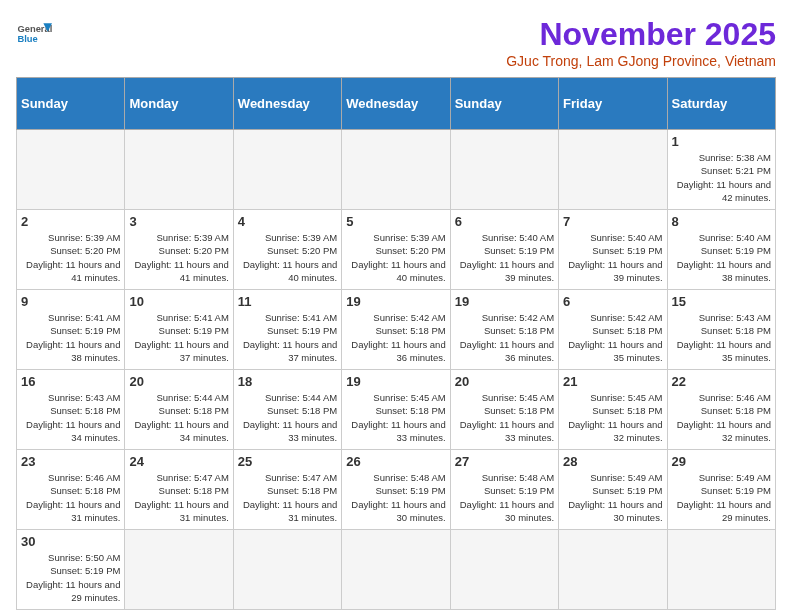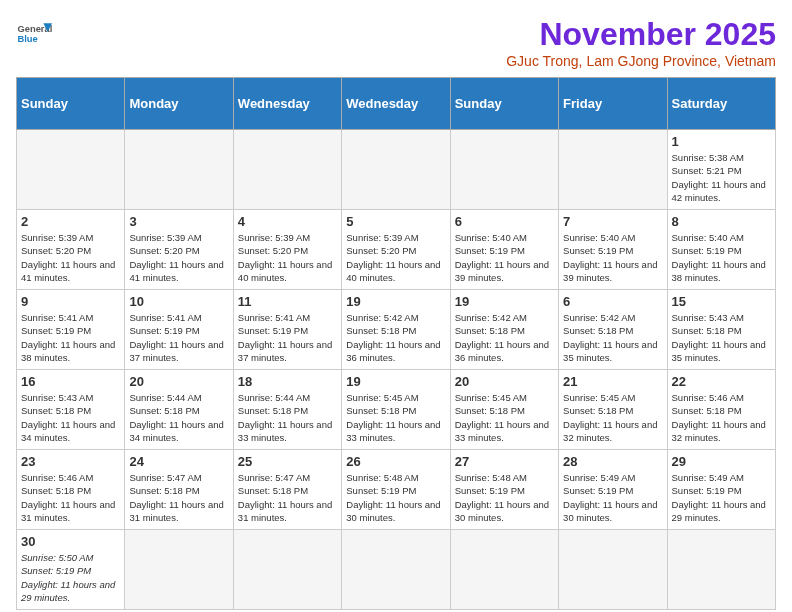--- a/index.html
+++ b/index.html
@@ -66,20 +66,21 @@
     .day-number {
       font-size: 13px;
       font-weight: bold;
       display: block;
       margin-bottom: 2px;
     }
     .day-info {
       font-size: 9.5px;
       line-height: 1.4;
       color: #333;
+      text-align: right;
     }
     .last-row td {
       height: 70px;
       margin-left: 32px;
     }
   </style>
 </head>
 <body>
 
 <div class="header-area">
@@ -295,21 +296,21 @@
         <td>
           <span class="day-number">29</span>
           <div class="day-info" style="white-space: pre-line;">Sunrise: 5:49 AM
 Sunset: 5:19 PM
 Daylight: 11 hours and 29 minutes.</div>
         </td>
       </tr>
       <tr class="last-row">
         <td>
           <span class="day-number">30</span>
-          <div class="day-info" style="white-space: pre-line; font-style: italic;">Sunrise: 5:50 AM
+          <div class="day-info" style="white-space: pre-line;">Sunrise: 5:50 AM
 Sunset: 5:19 PM
 Daylight: 11 hours and 29 minutes.</div>
         </td>
         <td class="empty"></td>
         <td class="empty"></td>
         <td class="empty"></td>
         <td class="empty"></td>
         <td class="empty"></td>
         <td class="empty"></td>
       </tr>

